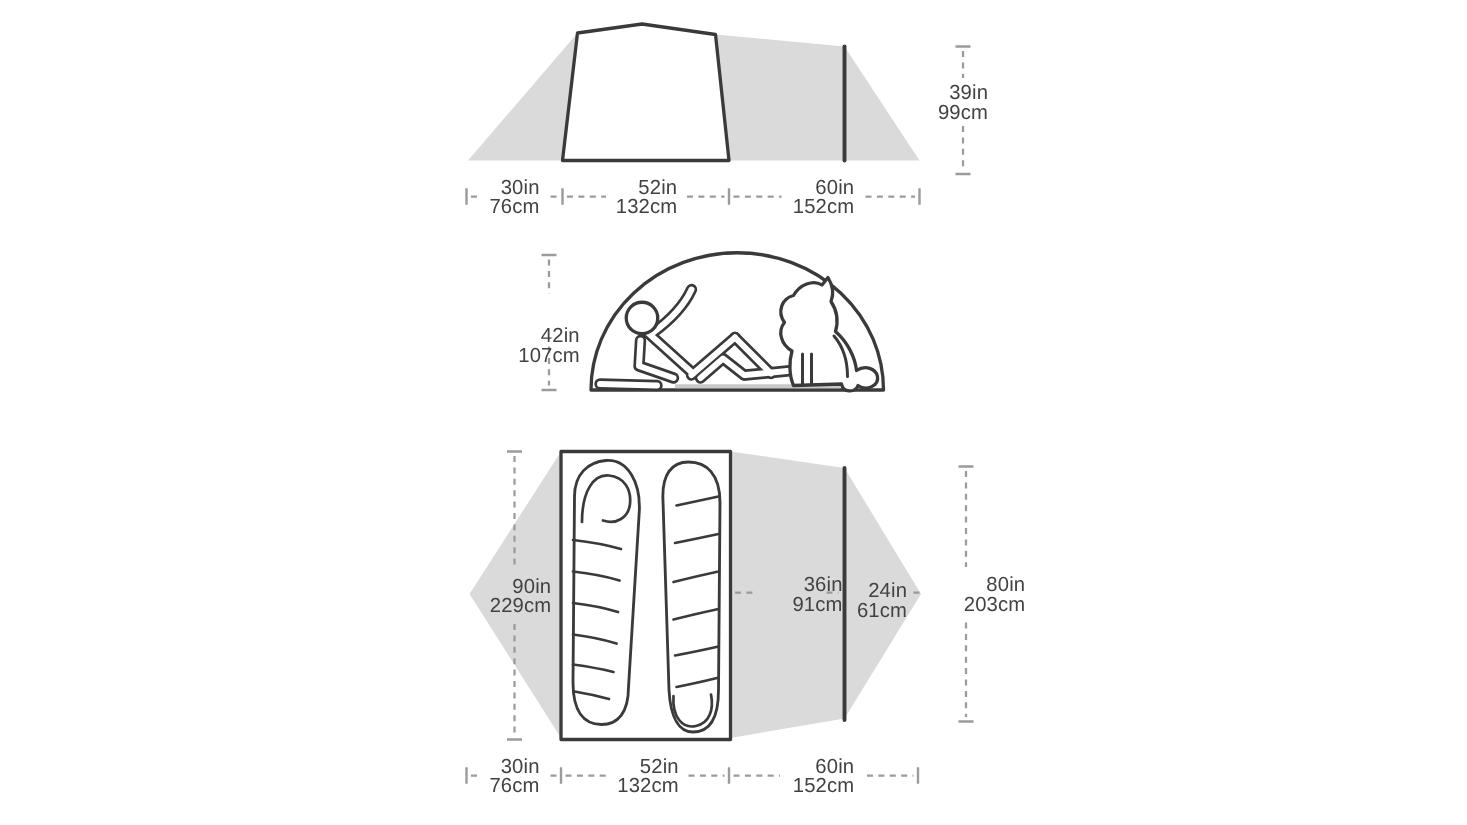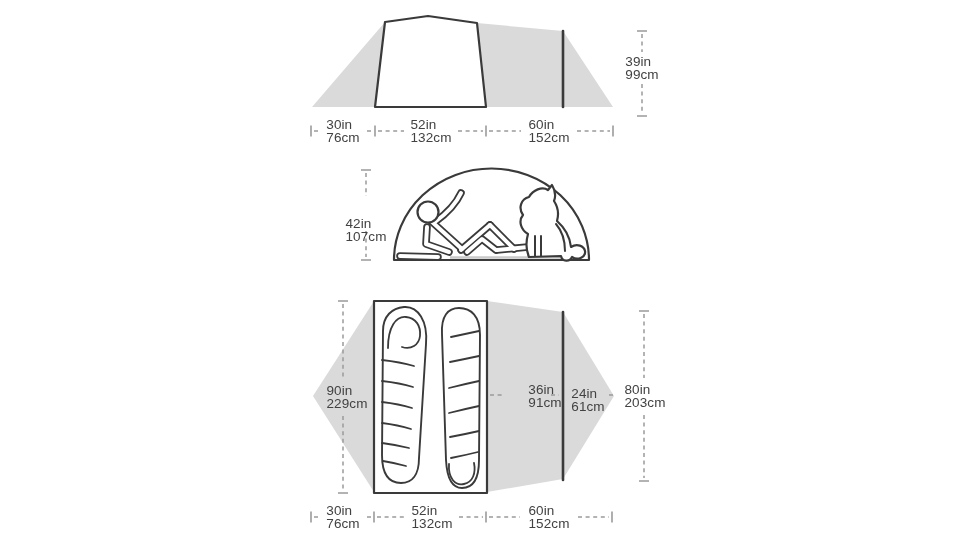--- a/index.html
+++ b/index.html
@@ -24,21 +24,21 @@
   .fig-fill{fill:#ffffff;stroke:var(--outline);stroke-width:2.2;stroke-linejoin:round;stroke-linecap:round;}
   .bag{fill:#ffffff;stroke:var(--outline);stroke-width:1.9;stroke-linejoin:round;fill-rule:evenodd;}
   .bag-line{stroke:var(--outline);stroke-width:1.8;stroke-linecap:round;fill:none;}
   .dash{stroke:var(--dim_line);stroke-width:1.5;stroke-dasharray:4 3.6;fill:none;}
   .tick{stroke:var(--dim_line);stroke-width:1.6;fill:none;}
   .shadow-line{stroke:var(--shadow);stroke-width:2.6;fill:none;}
   
   .dim{
     position:absolute;
     transform:translate(-50%,-50%);
-    display:flex;flex-direction:column;align-items:flex-start;
+    display:flex;flex-direction:column;align-items:flex-end;
     font-size:13.5px;line-height:13px;color:var(--text);
     letter-spacing:.1px;white-space:nowrap;text-align:center;
   }
 </style>
 </head>
 <body>
 
 <div class="canvas">
 
   <svg class="art" width="978" height="550" viewBox="0 0 978 550">
@@ -193,21 +193,21 @@
     <span>229cm</span>
   </div>
   <div class="dim" style="left:545px;top:396px">
     <span>36in</span>
     <span>91cm</span>
   </div>
   <div class="dim" style="left:588px;top:400px">
     <span>24in</span>
     <span>61cm</span>
   </div>
-  <div class="dim" style="left:645px;top:396px">
+  <div class="dim" style="left:663px;top:396px">
     <span>80in</span>
     <span>203cm</span>
   </div>
   <div class="dim" style="left:343px;top:517px">
     <span>30in</span>
     <span>76cm</span>
   </div>
   <div class="dim" style="left:432px;top:517px">
     <span>52in</span>
     <span>132cm</span>

